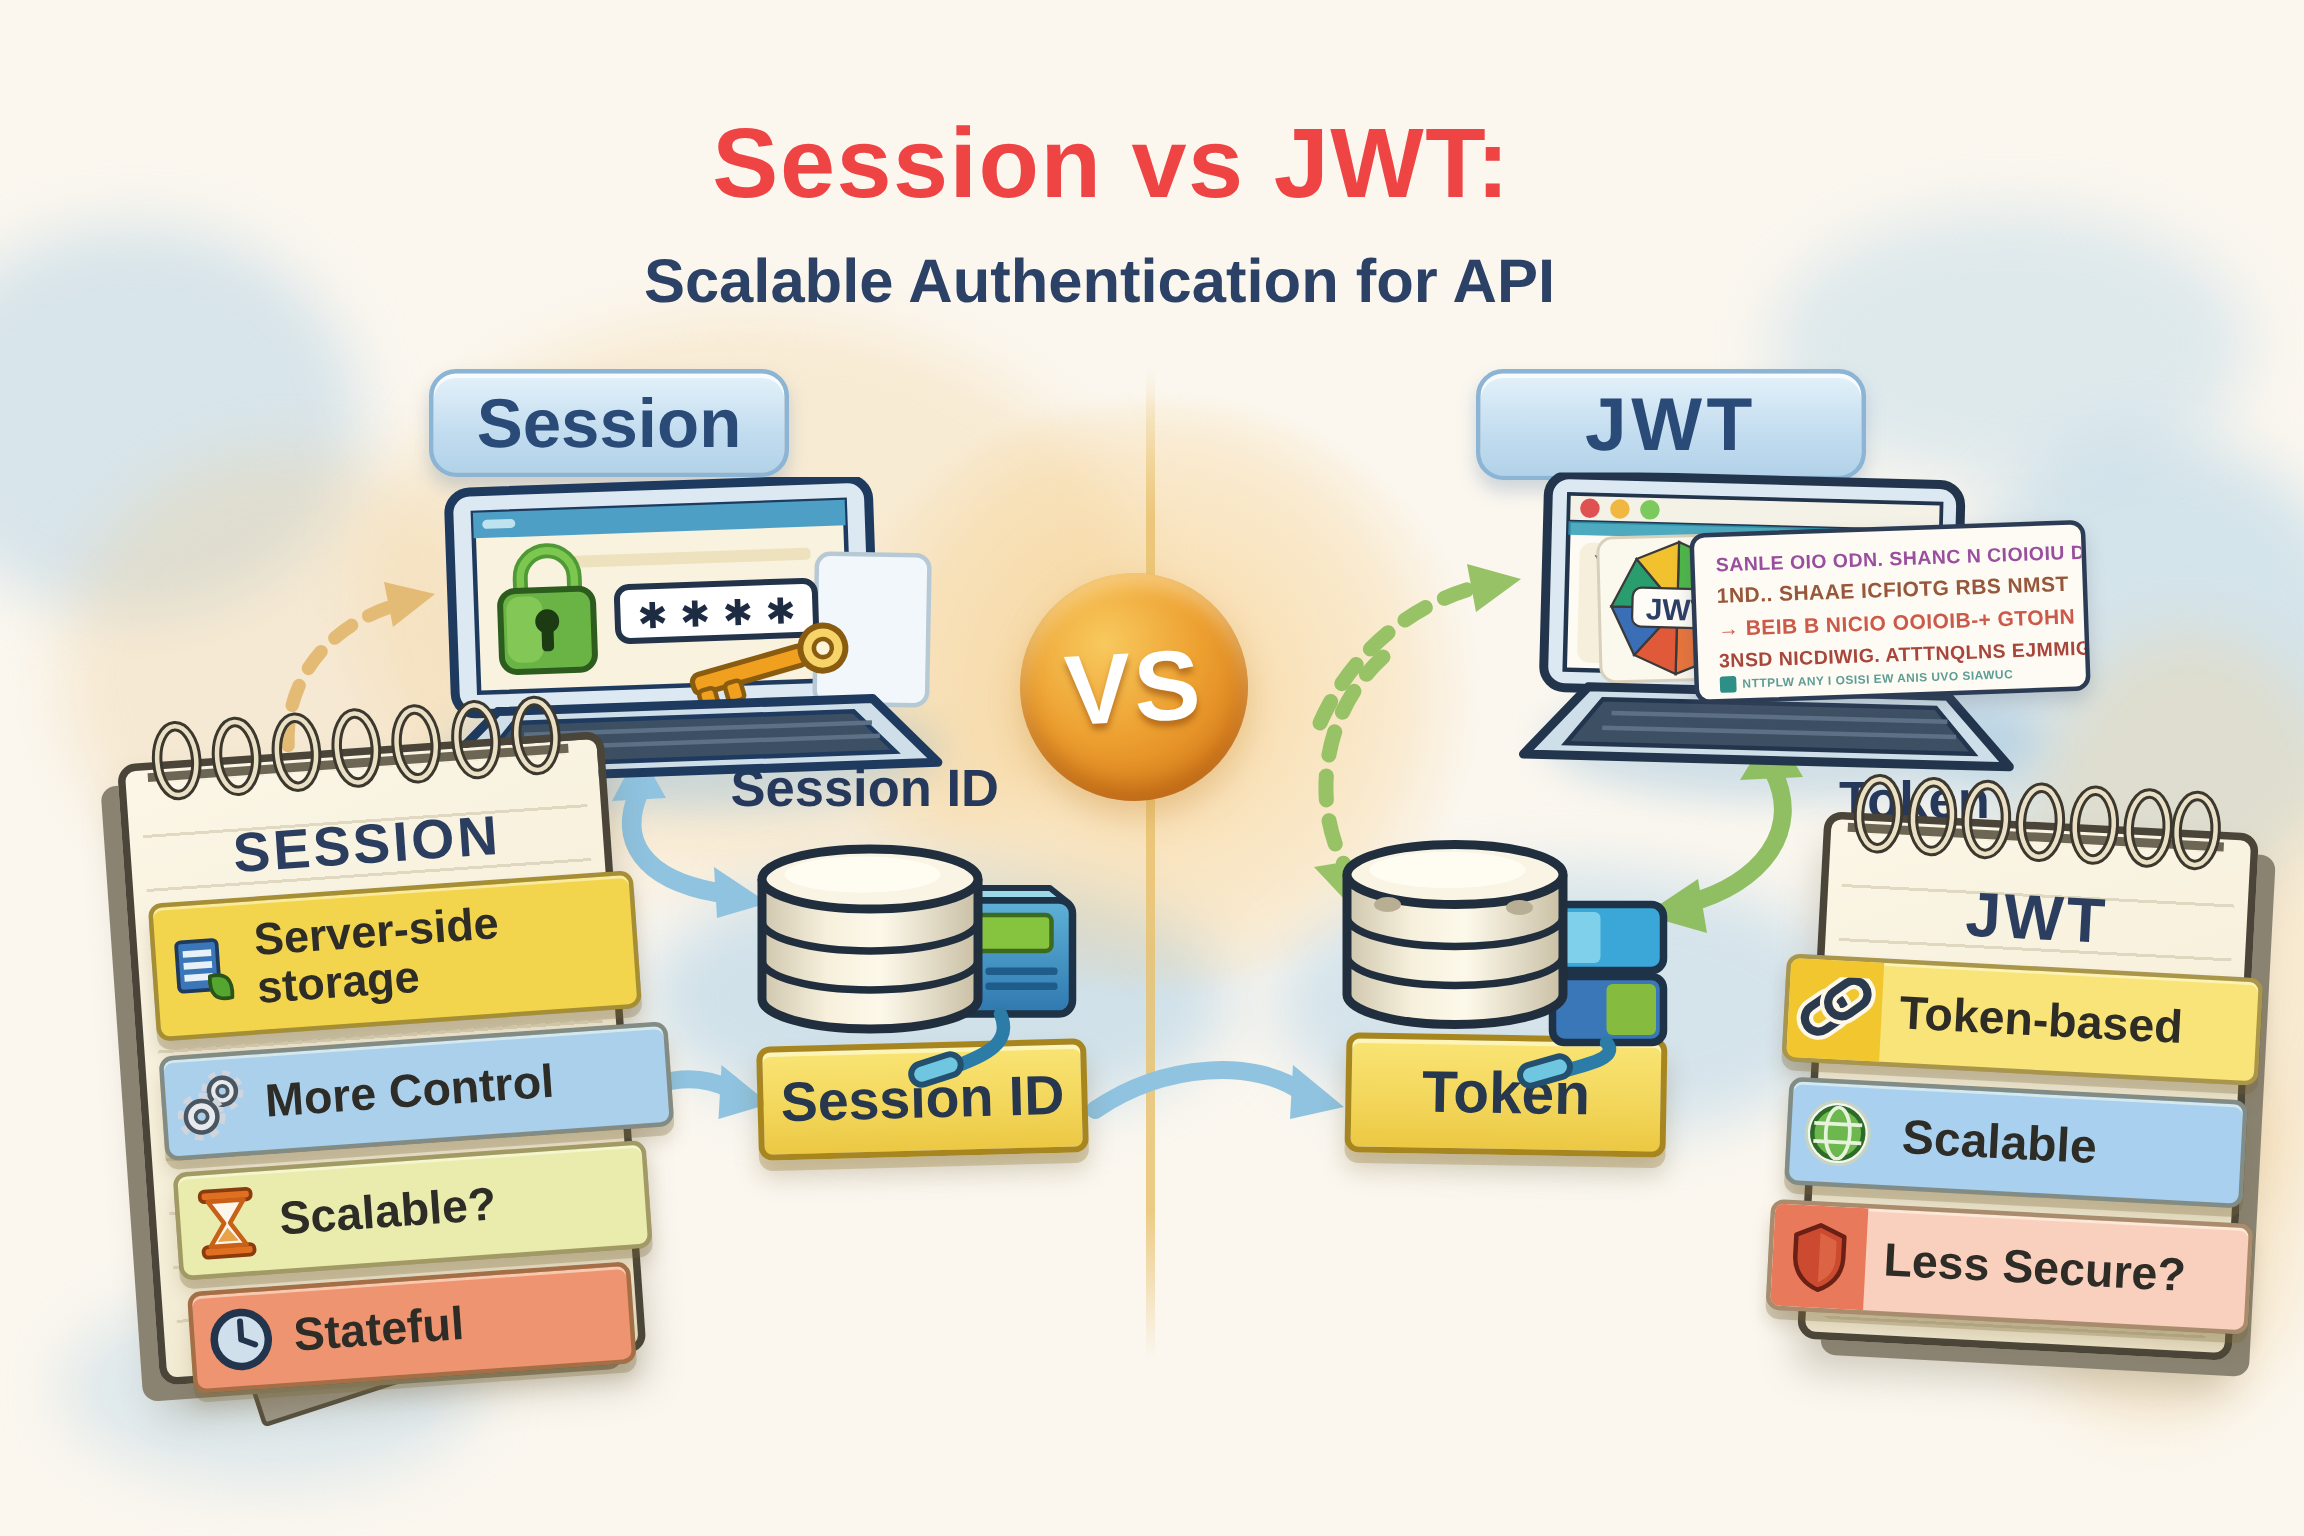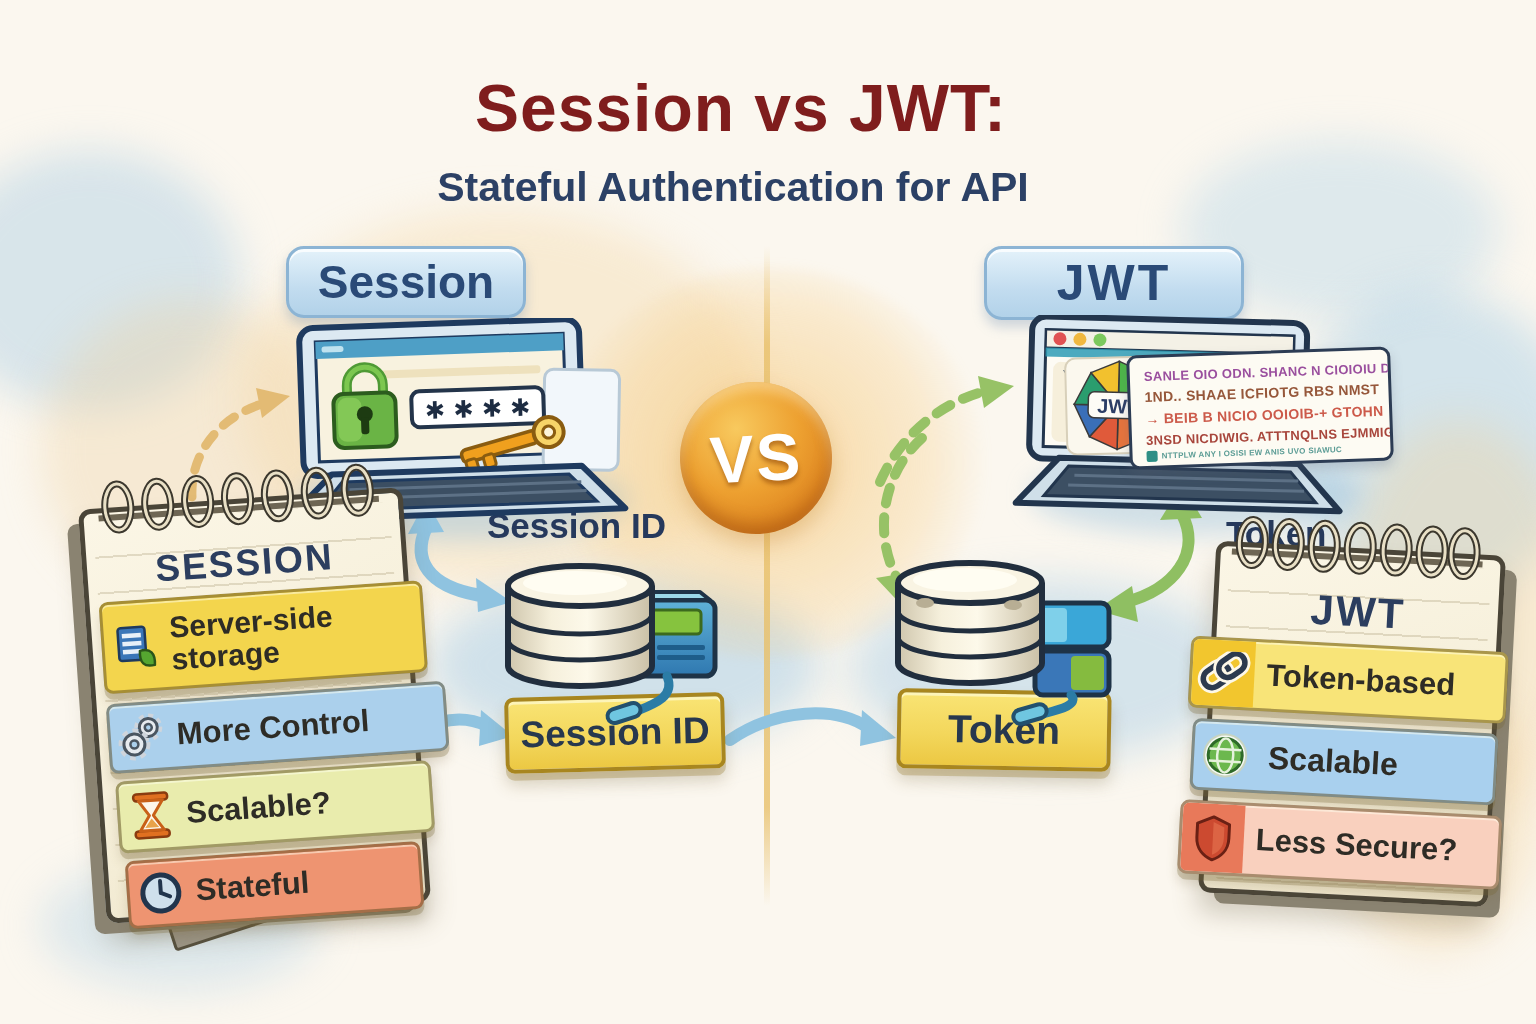--- a/index.html
+++ b/index.html
@@ -7,21 +7,21 @@
     position:relative; width:1536px; height:1024px; overflow:hidden;
     background:#fbf7ef;
     font-family:"Liberation Sans", sans-serif;
   }
   .abs{position:absolute;}
   
   .blob{position:absolute; border-radius:50%; filter:blur(20px); pointer-events:none;}
   
   .title{
     position:absolute; left:16px; right:70px; top:70px; text-align:center;
-    font-size:66px; font-weight:bold; color:#7f1d1d; letter-spacing:1px;
+    font-size:66px; font-weight:bold; color:#ef4444; letter-spacing:1px;
   }
   .subtitle{
     position:absolute; left:0; right:70px; top:164px; text-align:center;
     font-size:41px; font-weight:600; color:#2c4166;
   }
   
   .pill{
     position:absolute; display:flex; align-items:center; justify-content:center;
     background:linear-gradient(180deg,#e4f2fa 0%,#c2dcef 60%,#b2d2e9 100%);
     border:3px solid #8cb4d4; border-radius:18px; color:#2a4a77; font-weight:bold;
@@ -99,21 +99,21 @@
   <div class="blob" style="left:850px;top:580px;width:390px;height:180px;background:rgba(166,204,230,.45);"></div>
   <div class="blob" style="left:40px;top:860px;width:280px;height:130px;background:rgba(180,210,230,.4);"></div>
   <div class="blob" style="left:300px;top:460px;width:330px;height:80px;background:rgba(150,190,220,.45);filter:blur(12px);"></div>
   <div class="blob" style="left:1030px;top:455px;width:330px;height:80px;background:rgba(150,190,220,.42);filter:blur(12px);"></div>
   <div class="blob" style="left:1330px;top:680px;width:210px;height:270px;background:rgba(242,212,162,.4);"></div>
 
   <div class="vs-glow"></div>
   <div class="abs" style="left:764px;top:246px;width:6px;height:660px;opacity:.8;background:linear-gradient(180deg, rgba(232,192,106,0) 0%, #e8c06a 15%, #e8c06a 85%, rgba(232,192,106,0) 100%);"></div>
 
   <div class="title">Session vs JWT:</div>
-  <div class="subtitle">Stateful Authentication for API</div>
+  <div class="subtitle">Scalable Authentication for API</div>
 
   <div class="pill pill-session">
     <span>Session</span>
   </div>
   <div class="pill pill-jwt">
     <span>JWT</span>
   </div>
 
   <svg class="abs" style="left:262px;top:318px;z-index:4;" width="390" height="215" viewBox="0 0 390 215">
     <g transform="rotate(-2 195 100)">

